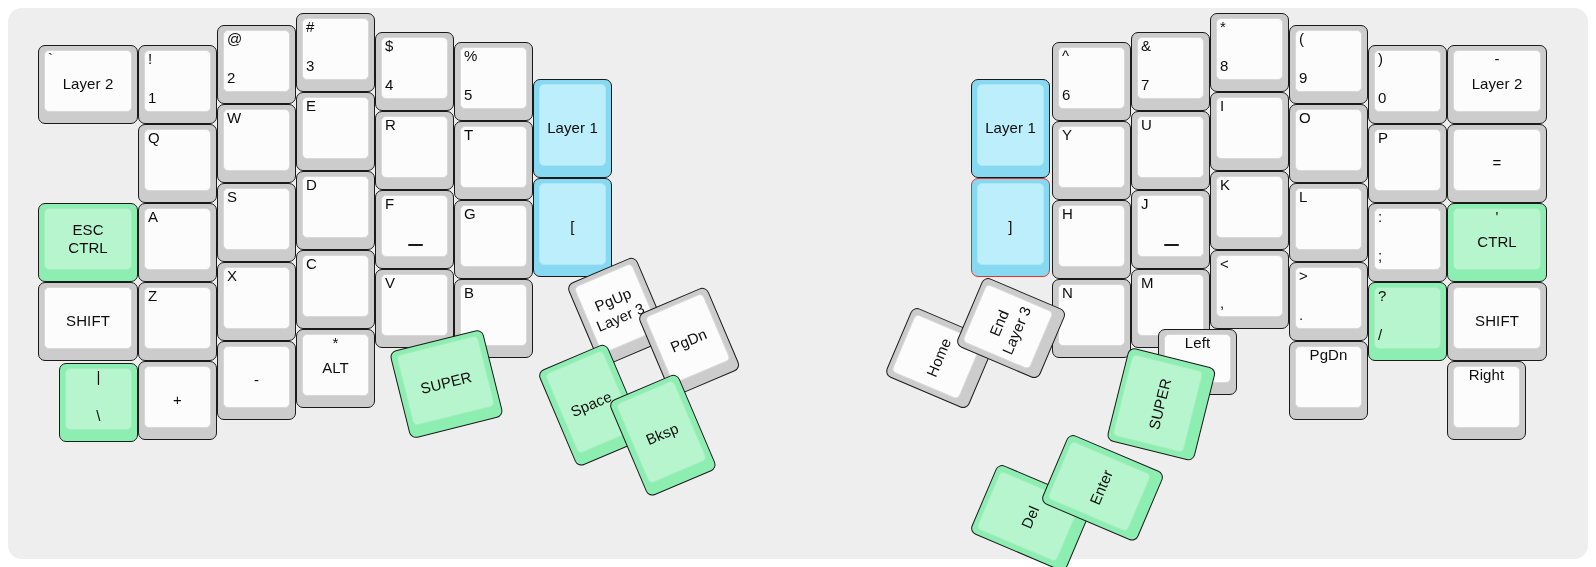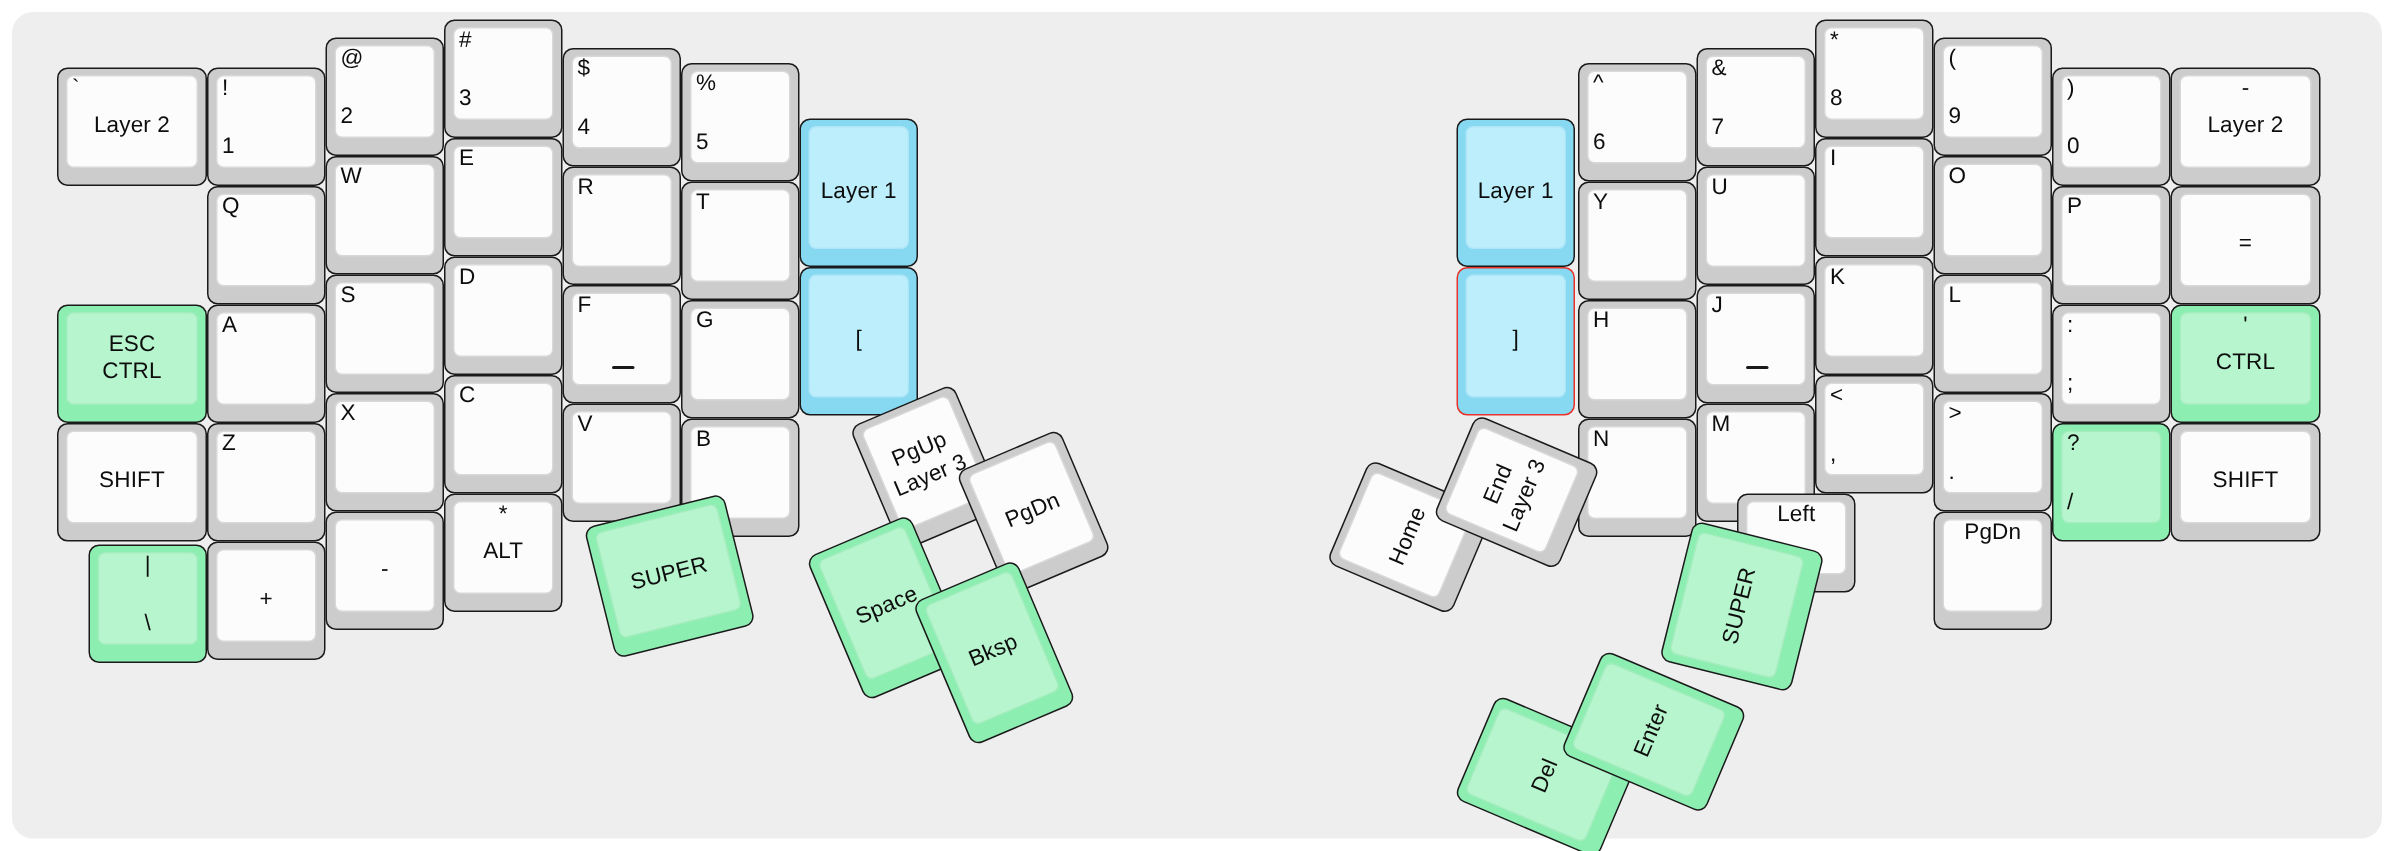--- a/index.html
+++ b/index.html
@@ -307,20 +307,24 @@
     </div>
     <div class="key green" style="left: 1439px; top: 195px; width: 100px; height: 79px;">
       <div class="cap"></div>
       <span class="lg tc">'</span>
       <span class="lg cc">CTRL</span>
     </div>
     <div class="key" style="left: 1439px; top: 274px; width: 100px; height: 79px;">
       <div class="cap"></div>
       <span class="lg cc">SHIFT</span>
     </div>
+    <div class="key" style="left: 1439px; top: 353px; width: 79px; height: 79px;">
+      <div class="cap"></div>
+      <span class="lg tc">Right</span>
+    </div>
     <div class="key rot green" style="left: 381px; top: 344px; width: 96px; height: 90px; transform: rotate(-14deg);">
       <div class="cap"></div>
       <span class="lg cc">SUPER</span>
     </div>
     <div class="key rot" style="left: 558px; top: 277px; width: 75px; height: 90px; transform: rotate(-23deg);">
       <div class="cap"></div>
       <span class="lg cc two">PgUp
 Layer 3</span>
     </div>
     <div class="key rot" style="left: 629px; top: 307px; width: 75px; height: 90px; transform: rotate(-23deg);">

